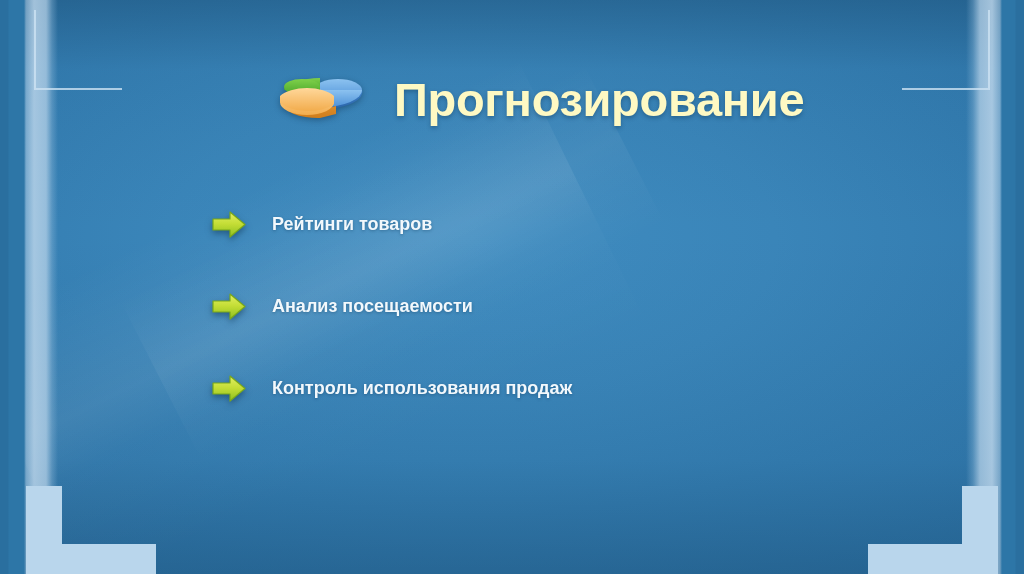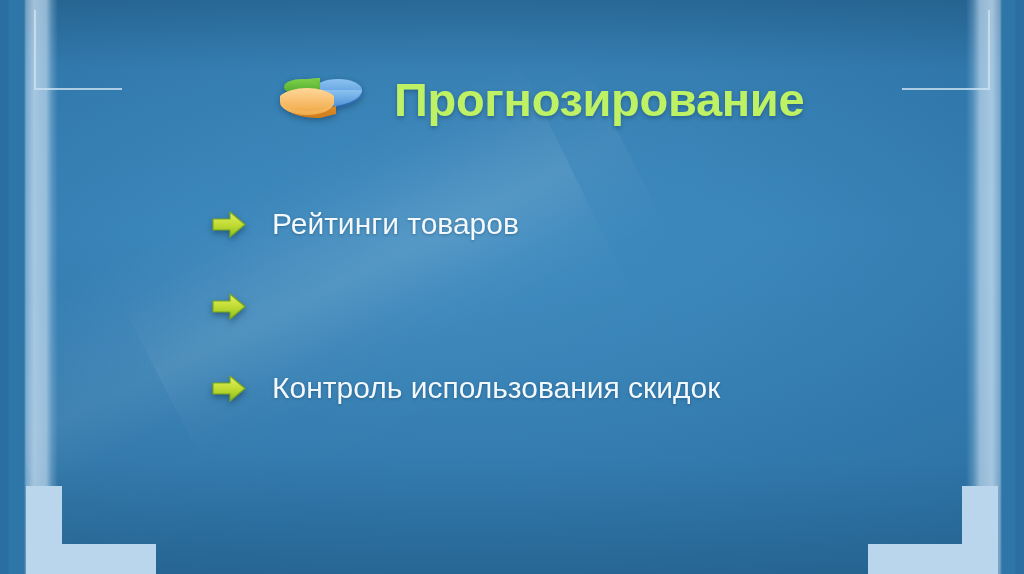--- a/index.html
+++ b/index.html
@@ -138,21 +138,21 @@
     align-items: center;
     gap: 22px;
   }
   .pie-icon {
     width: 96px;
     height: 66px;
     flex: none;
     filter: drop-shadow(0 2px 3px rgba(10,45,75,0.45));
   }
   .title-text {
-    color: #bef264;
+    color: #fef9c3;
     font-size: 47px;
     font-weight: bold;
     letter-spacing: -0.3px;
     line-height: 1;
     text-shadow: 0 2px 4px rgba(12,50,82,0.40);
     white-space: nowrap;
   }
 
   .bullets {
     position: absolute;
@@ -166,22 +166,22 @@
     gap: 26px;
   }
   .arrow-icon {
     width: 34px;
     height: 27px;
     flex: none;
     filter: drop-shadow(0 3px 3px rgba(12,48,78,0.50));
   }
   .bullet-text {
     color: #f2f8fc;
-    font-size: 30px;
-    font-weight: normal;
+    font-size: 18px;
+    font-weight: bold;
     line-height: 1;
     white-space: nowrap;
     text-shadow: 0 1px 3px rgba(12,50,82,0.38);
   }
 </style>
 </head>
 <body>
 
 <div id="slide">
 
@@ -259,25 +259,26 @@
           </defs>
           <path d="M1 8 L18 8 L18 1 L33 13.5 L18 26 L18 19 L1 19 Z" fill="url(#gArrow)" stroke="#7aa81a" stroke-width="1.2" stroke-linejoin="round"></path>
         </svg>
         <div class="bullet-text">Рейтинги товаров</div>
       </div>
 
       <div class="bullet-row">
         <svg class="arrow-icon" viewBox="0 0 34 27">
           <path d="M1 8 L18 8 L18 1 L33 13.5 L18 26 L18 19 L1 19 Z" fill="url(#gArrow)" stroke="#7aa81a" stroke-width="1.2" stroke-linejoin="round"></path>
         </svg>
+        <div class="bullet-text">Анализ посещаемости</div>
       </div>
 
 
       <div class="bullet-row">
         <svg class="arrow-icon" viewBox="0 0 34 27">
           <path d="M1 8 L18 8 L18 1 L33 13.5 L18 26 L18 19 L1 19 Z" fill="url(#gArrow)" stroke="#7aa81a" stroke-width="1.2" stroke-linejoin="round"></path>
         </svg>
-        <div class="bullet-text">Контроль использования скидок</div>
+        <div class="bullet-text">Контроль использования продаж</div>
       </div>
 
     </div>
   </div>
 </div>
 
 </body></html>

